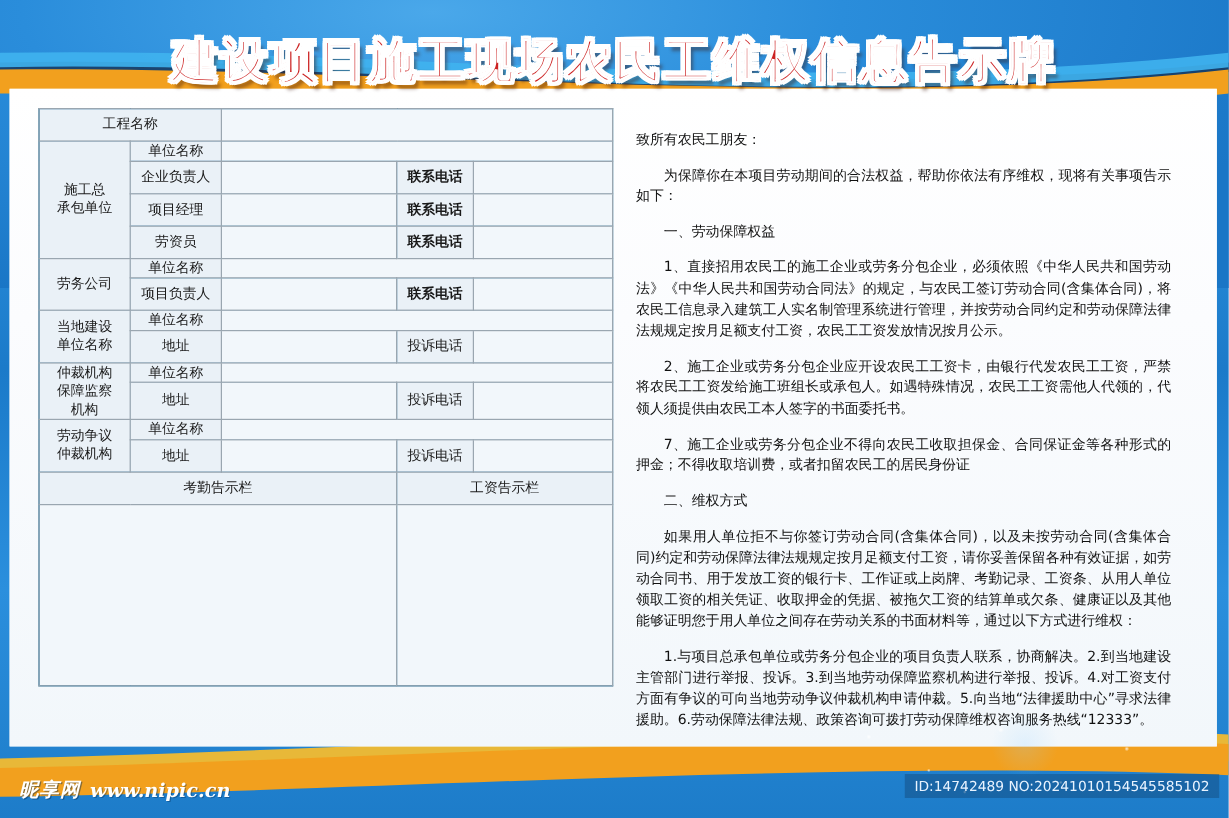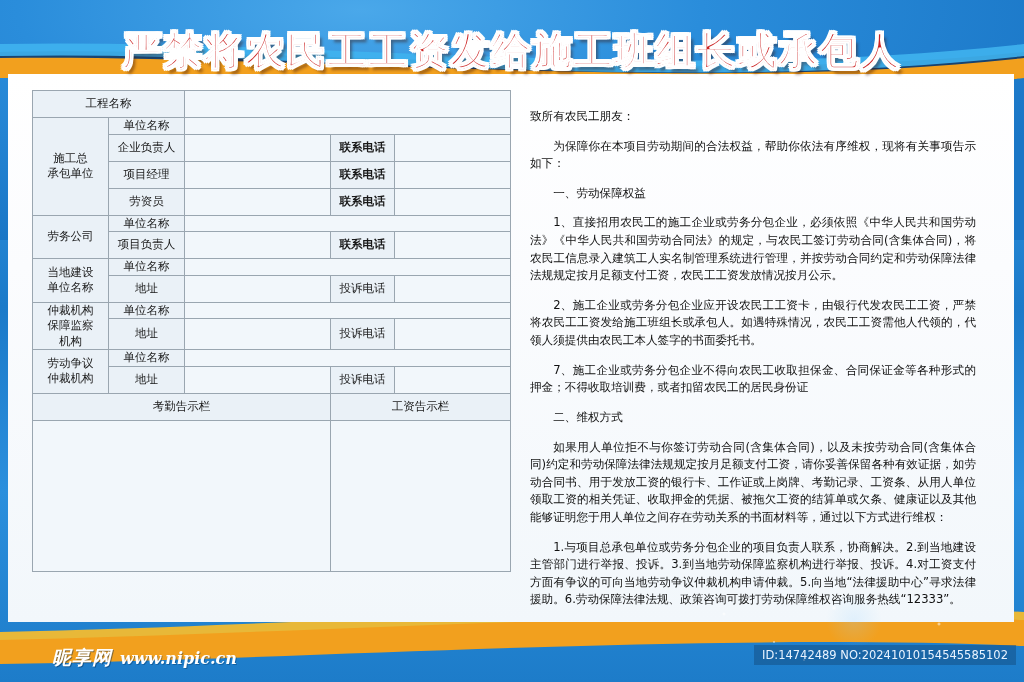--- a/index.html
+++ b/index.html
@@ -90,24 +90,23 @@
   .rt p.hd{text-indent:2em;font-weight:normal;}
   .rt b{font-weight:bold;}
 
   
   .wm{
     position:absolute;left:16px;top:645px;height:26px;
     display:flex;align-items:center;gap:8px;
   }
   .wm-cn{
     font-family:Liberation Mono, monospace;
-    font-weight:700;font-size:19px;color:#ffffff;letter-spacing:1px;
+    font-weight:700;font-size:16px;color:#ffffff;letter-spacing:1px;
     font-style:italic;
     text-shadow:1px 1px 0 rgba(0,40,80,.45);
-    margin-left:36px;
   }
   .wm-url{
     font-family:"DejaVu Serif","Liberation Serif",serif;
     font-style:italic;font-weight:700;font-size:16px;color:#ffffff;
     text-shadow:1px 1px 0 rgba(0,40,80,.35);
   }
   .idbox{
     position:absolute;right:8px;top:645px;
     background:rgba(18,70,120,.45);
     color:#e8f3ff;font-size:11.5px;
@@ -132,21 +131,21 @@
     <path d="M0,58 C310,54 700,94 1024,58 L1024,78 C700,114 310,76 0,78 Z" fill="#f2a01e"></path>
 
     <path d="M0,632 C300,626 700,596 1024,612 L1024,634 C700,618 300,648 0,652 Z" fill="#e8b838"></path>
 
     <path d="M0,640 C300,634 700,606 1024,620 L1024,646 C700,632 300,660 0,664 Z" fill="#f2a01e"></path>
   </svg>
 
   <div class="panel"></div>
   <div class="panel-inner"></div>
 
-  <div class="title">严禁将农民工工资发给施工班组长或承包人</div>
+  <div class="title">建设项目施工现场农民工维权信息告示牌</div>
 
   <table class="tbl">
     <colgroup>
       <col style="width:76px">
       <col style="width:76px">
       <col style="width:146px">
       <col style="width:64px">
       <col style="width:116px">
     </colgroup>
     <tbody>

